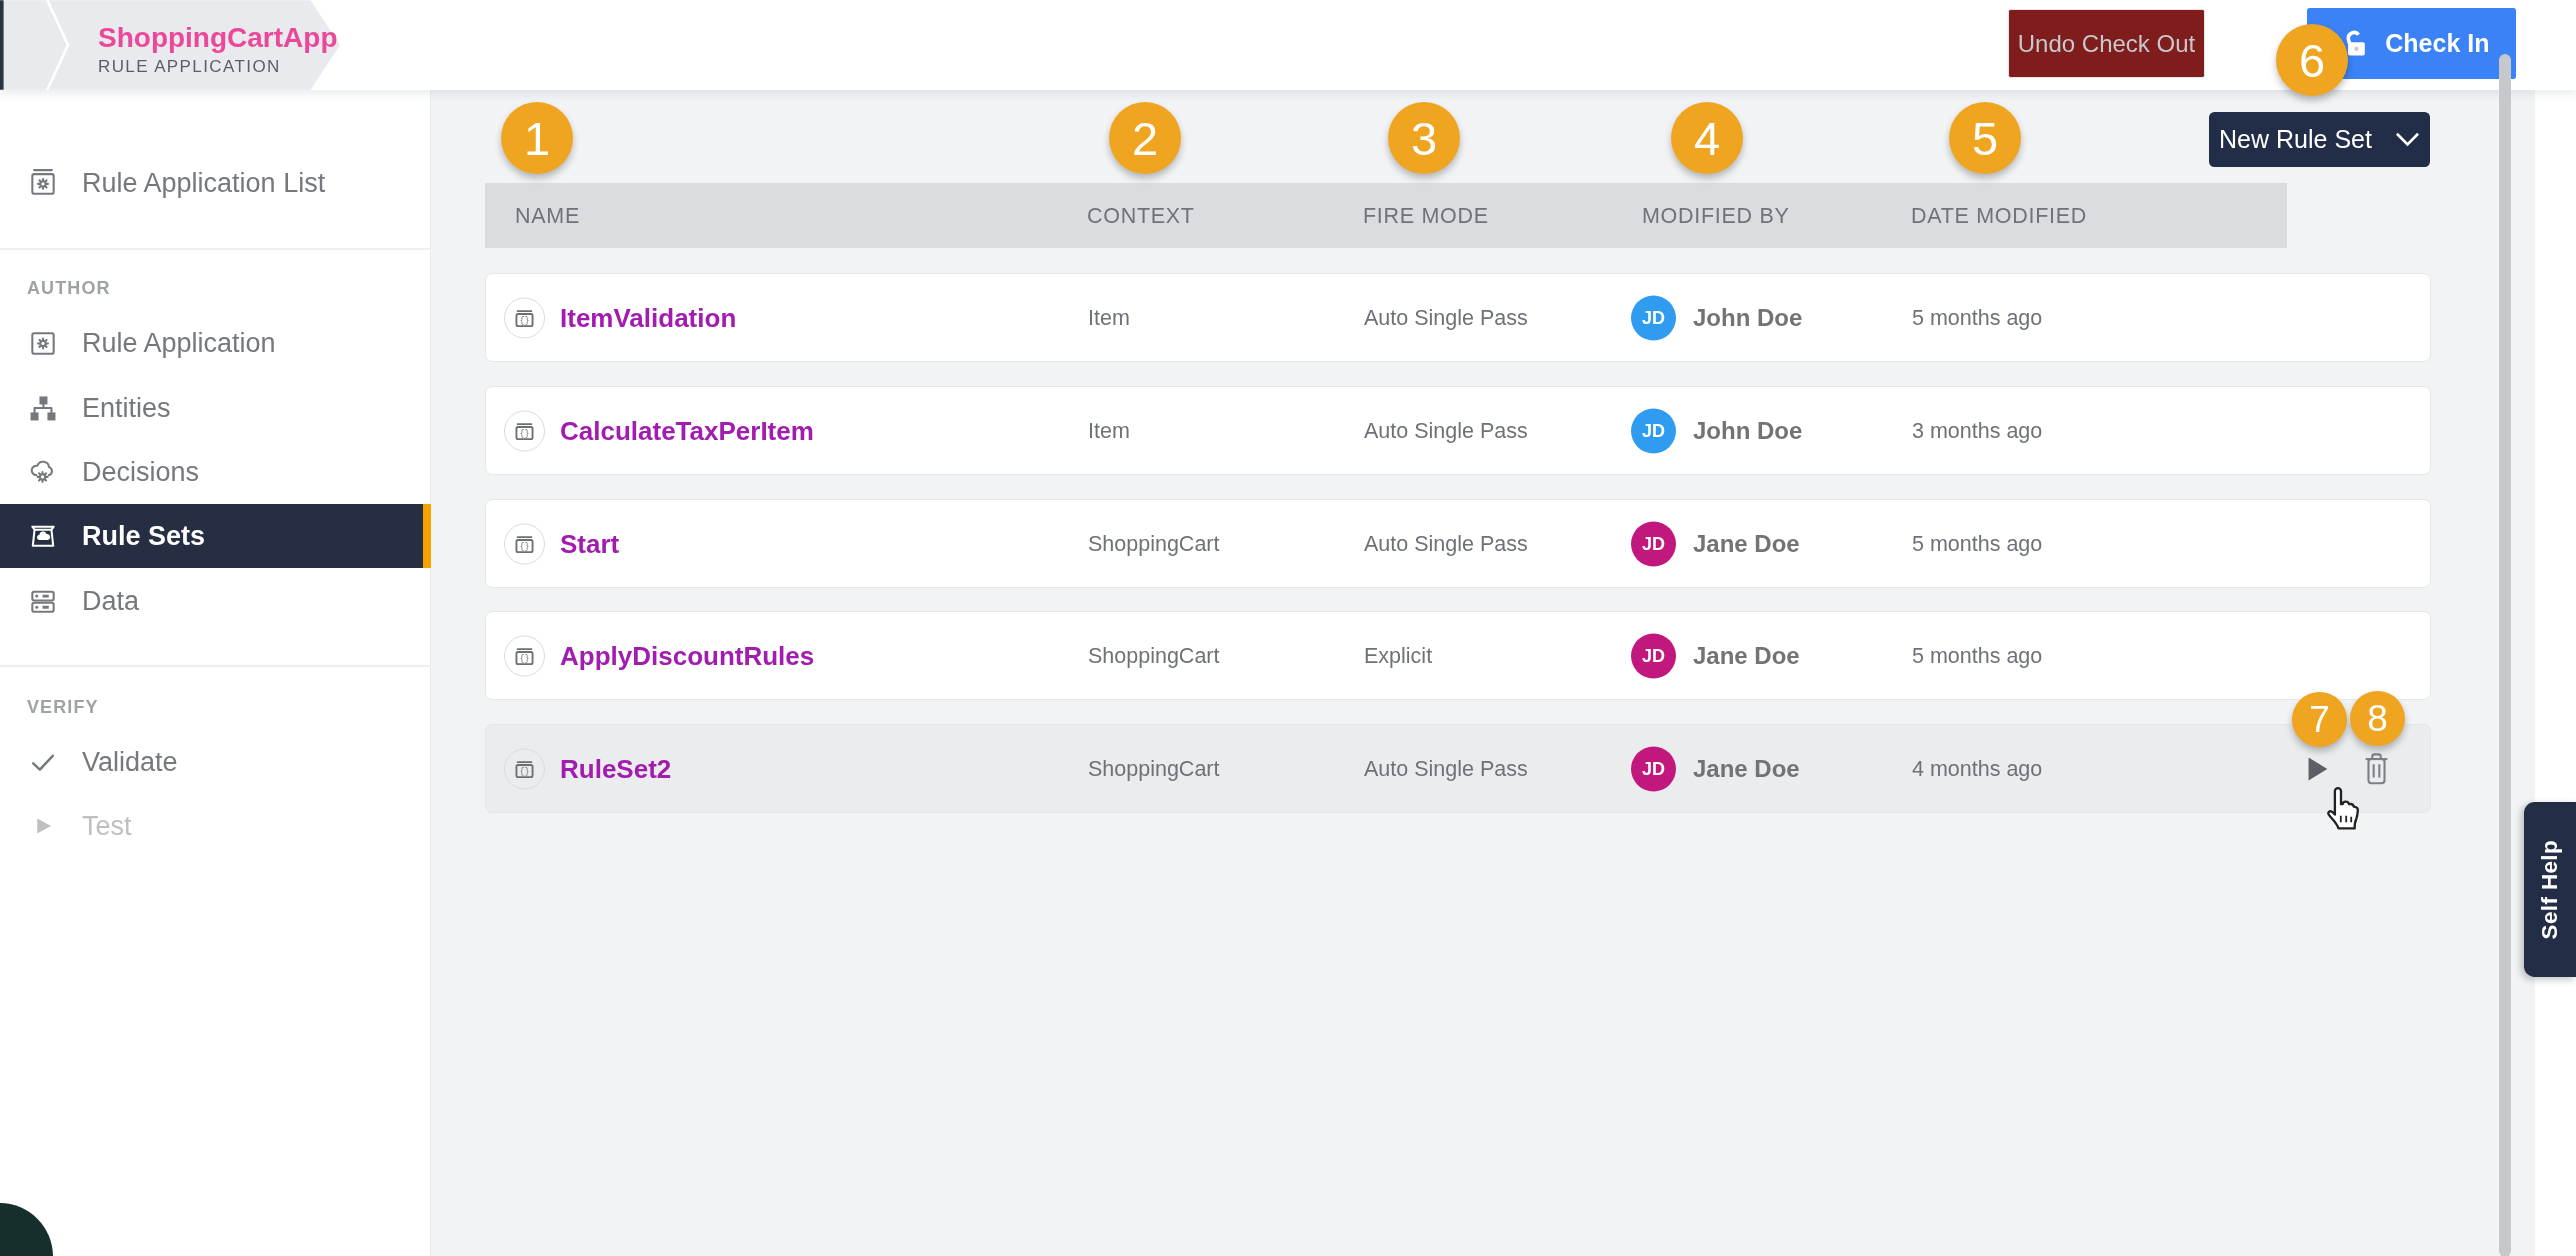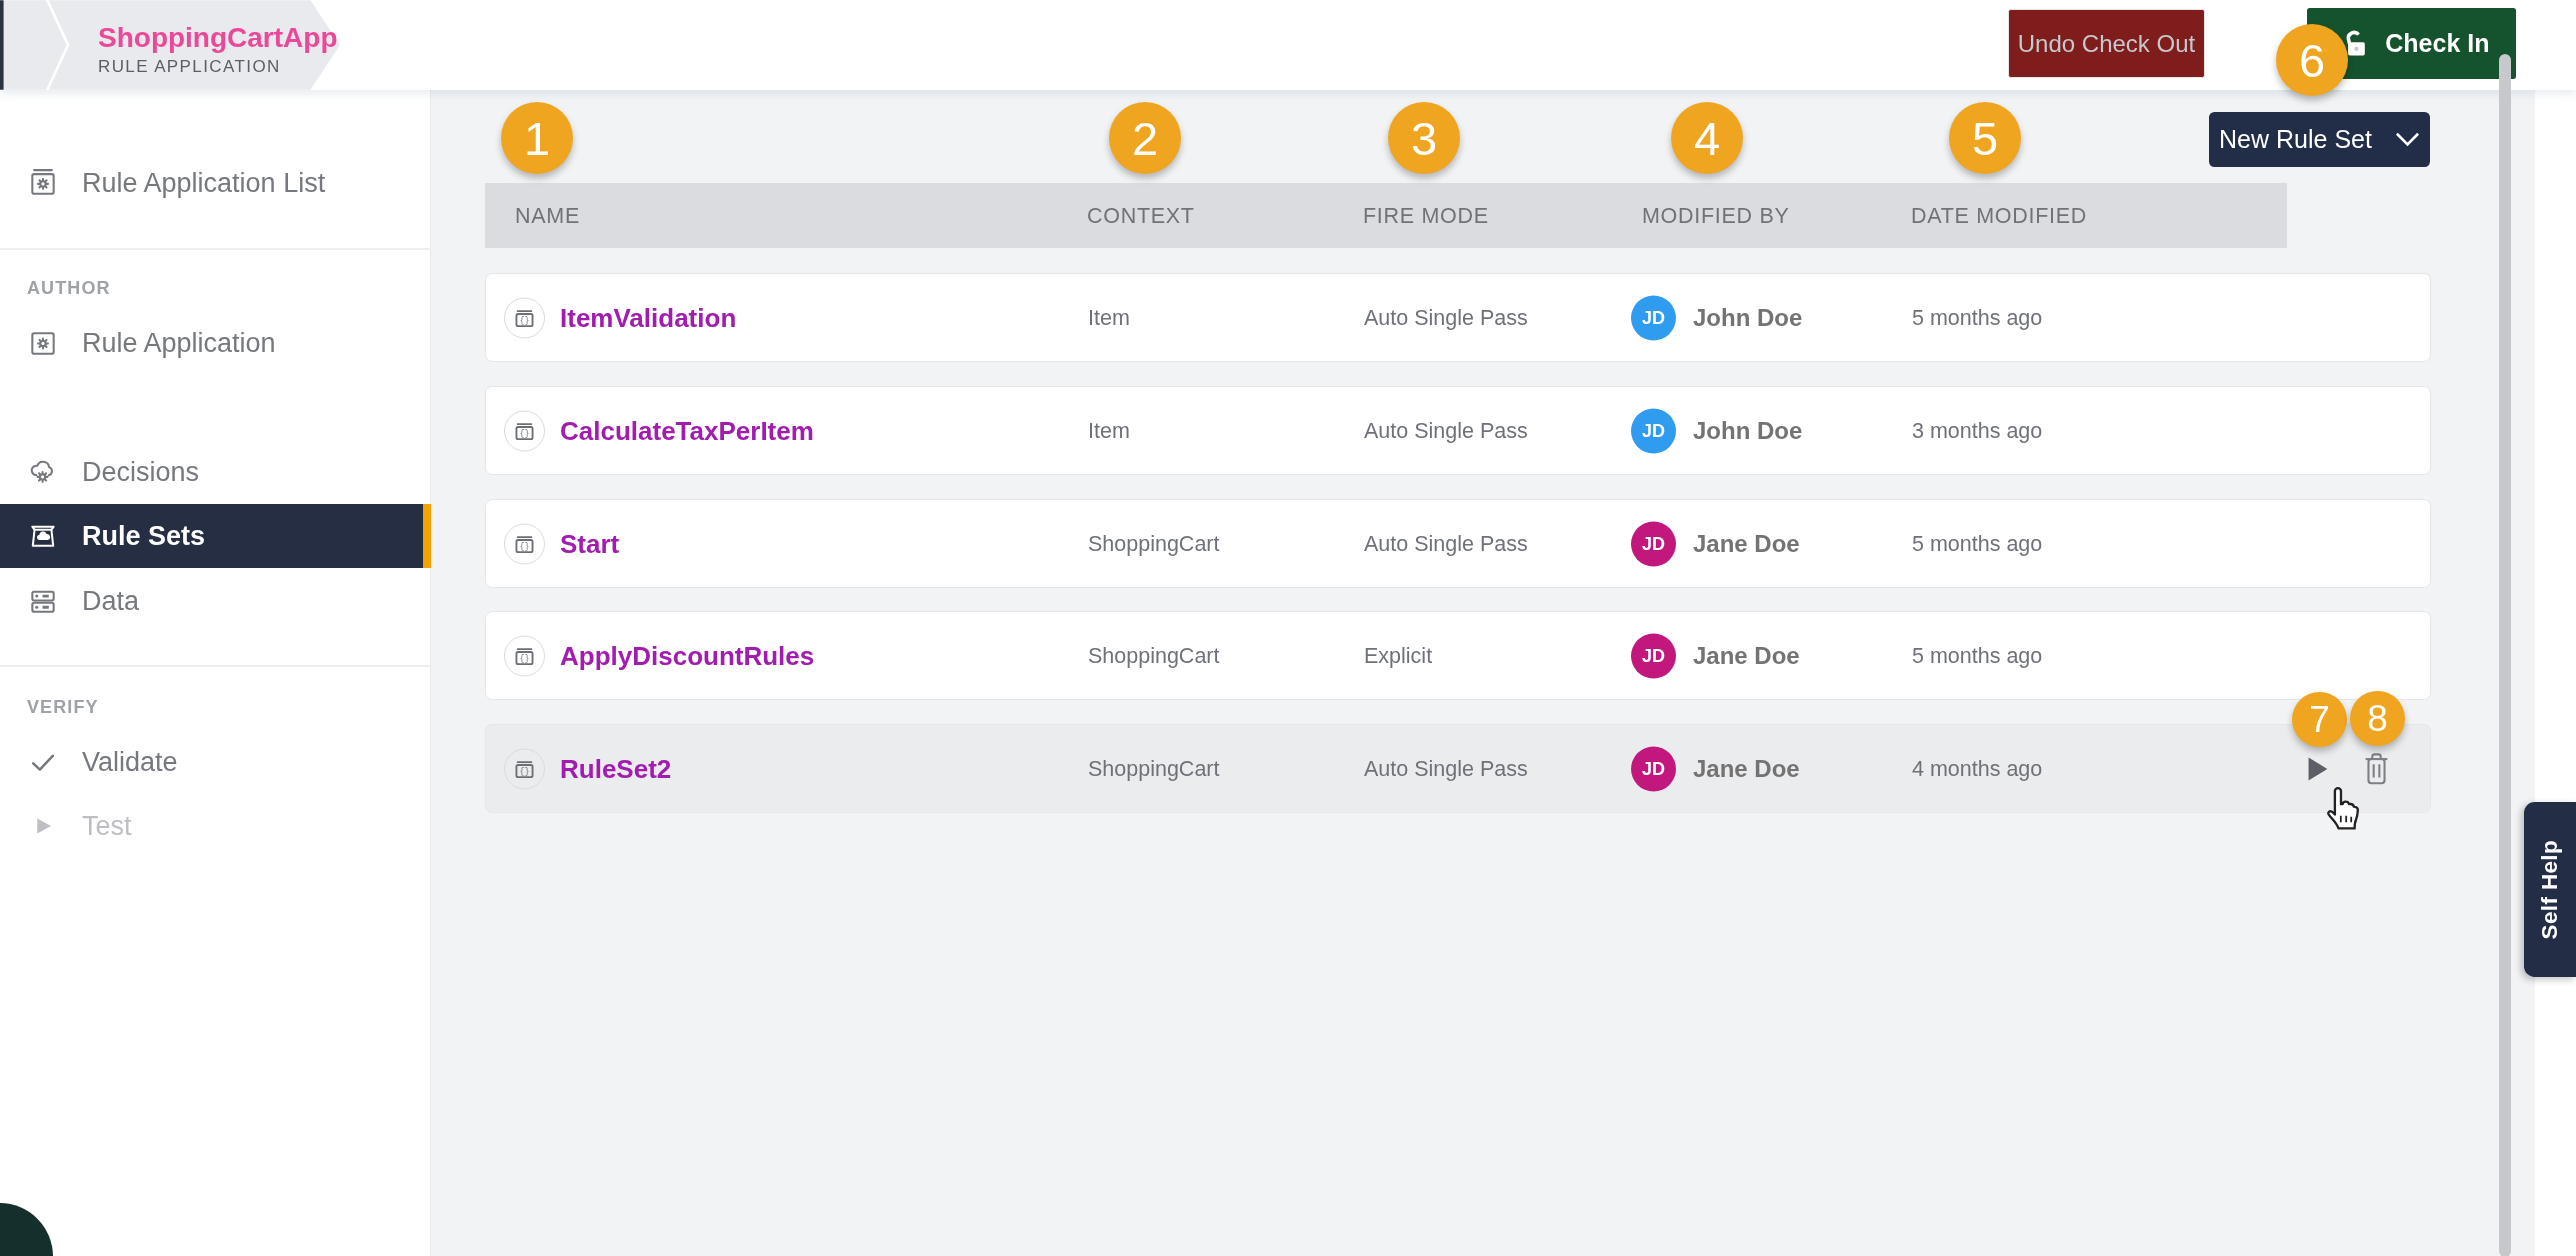--- a/index.html
+++ b/index.html
@@ -7,21 +7,21 @@
           font-family:"Liberation Sans",sans-serif;-webkit-font-smoothing:antialiased;}
   
   .header{position:absolute;left:0;top:0;width:2576px;height:90px;background:#FFFFFF;
           box-shadow:0 3.6px 9px rgba(110,145,165,.18);z-index:10;}
   .header-tab-svg{position:absolute;left:0;top:0;}
   .app-name{position:absolute;left:98px;top:21.5px;font-size:28px;font-weight:bold;color:#ec4899;}
   .app-type{position:absolute;left:98px;top:57px;font-size:17px;color:#5A5E66;letter-spacing:1.4px;}
   .btn-undo{position:absolute;left:2008px;top:9px;width:197px;height:69px;background:#7f1d1d;
             border:1.8px solid #E4E5E7;border-radius:2.7px;color:#C7C8CB;font-size:24px;font-weight:normal;
             display:flex;align-items:center;justify-content:center;box-sizing:border-box;}
-  .btn-checkin{position:absolute;left:2307px;top:8px;width:209px;height:71px;background:#14532d;
+  .btn-checkin{position:absolute;left:2307px;top:8px;width:209px;height:71px;background:#3b82f6;
             border:none;border-radius:2.7px;color:#FFFFFF;font-size:25px;font-weight:bold;
             display:flex;align-items:center;justify-content:flex-start;padding-left:34px;gap:14.3px;box-sizing:border-box;}
   
   .sidebar{position:absolute;left:0;top:90px;width:431px;height:1167px;background:#FFFFFF;
            border-right:1.8px solid #E9EAEC;box-sizing:border-box;z-index:8;}
   .sb-item{position:absolute;left:0;width:431px;height:64px;color:#75787D;cursor:pointer;}
   .sb-item .sb-icon{position:absolute;left:27px;top:50%;transform:translateY(-50%);width:32px;height:32px;display:flex;align-items:center;justify-content:center;}
   .sb-item .sb-label{position:absolute;left:82px;top:50%;transform:translateY(-50%);font-size:27px;white-space:nowrap;}
   .sb-item.selected{background:#252E42;color:#FFFFFF;text-decoration:underline;}
   .sb-item.selected .sb-label{font-weight:bold;}
@@ -121,20 +121,31 @@
             <path d="M15.6 20.9L14.0 22.5" fill="none" stroke="currentColor" stroke-width="2.3" stroke-linecap="round" stroke-linejoin="round"></path>
             <path d="M14.6 18.5L12.4 18.5" fill="none" stroke="currentColor" stroke-width="2.3" stroke-linecap="round" stroke-linejoin="round"></path>
             <path d="M15.6 16.1L14.0 14.5" fill="none" stroke="currentColor" stroke-width="2.3" stroke-linecap="round" stroke-linejoin="round"></path>
             <path d="M18.0 15.1L18.0 12.9" fill="none" stroke="currentColor" stroke-width="2.3" stroke-linecap="round" stroke-linejoin="round"></path>
             <path d="M20.4 16.1L22.0 14.5" fill="none" stroke="currentColor" stroke-width="2.3" stroke-linecap="round" stroke-linejoin="round"></path>
             <circle cx="18" cy="18.5" r="3" fill="none" stroke="currentColor" stroke-width="2.3" stroke-linecap="round" stroke-linejoin="round"></circle>
           </svg>
         </span>
         <span class="sb-label">Rule Application</span>
       </div>
+      <div class="sb-item" style="top: 286px;">
+        <span class="sb-icon">
+          <svg width="32" height="32" viewBox="0 0 36 36">
+            <rect x="14" y="5" width="9" height="9" fill="currentColor"></rect>
+            <rect x="4" y="23" width="9" height="9" fill="currentColor"></rect>
+            <rect x="23" y="23" width="9" height="9" fill="currentColor"></rect>
+            <path d="M18.5 14v4 M8.5 23v-5h19v5" fill="none" stroke="currentColor" stroke-width="2.3" stroke-linecap="round" stroke-linejoin="round"></path>
+          </svg>
+        </span>
+        <span class="sb-label">Entities</span>
+      </div>
       <div class="sb-item" style="top: 350px;">
         <span class="sb-icon">
           <svg width="32" height="32" viewBox="0 0 36 36">
             <path d="M10.5 21.5a5.3 5.3 0 1 1 1.1-10.5 6.8 6.8 0 0 1 13.2 1.5 4.8 4.8 0 0 1-.3 9.2" fill="none" stroke="currentColor" stroke-width="2.3" stroke-linecap="round" stroke-linejoin="round"></path>
             <path d="M20.9 23.5L23.1 23.5" fill="none" stroke="currentColor" stroke-width="2.3" stroke-linecap="round" stroke-linejoin="round"></path>
             <path d="M19.9 25.9L21.5 27.5" fill="none" stroke="currentColor" stroke-width="2.3" stroke-linecap="round" stroke-linejoin="round"></path>
             <path d="M17.5 26.9L17.5 29.1" fill="none" stroke="currentColor" stroke-width="2.3" stroke-linecap="round" stroke-linejoin="round"></path>
             <path d="M15.1 25.9L13.5 27.5" fill="none" stroke="currentColor" stroke-width="2.3" stroke-linecap="round" stroke-linejoin="round"></path>
             <path d="M14.1 23.5L11.9 23.5" fill="none" stroke="currentColor" stroke-width="2.3" stroke-linecap="round" stroke-linejoin="round"></path>
             <path d="M15.1 21.1L13.5 19.5" fill="none" stroke="currentColor" stroke-width="2.3" stroke-linecap="round" stroke-linejoin="round"></path>

